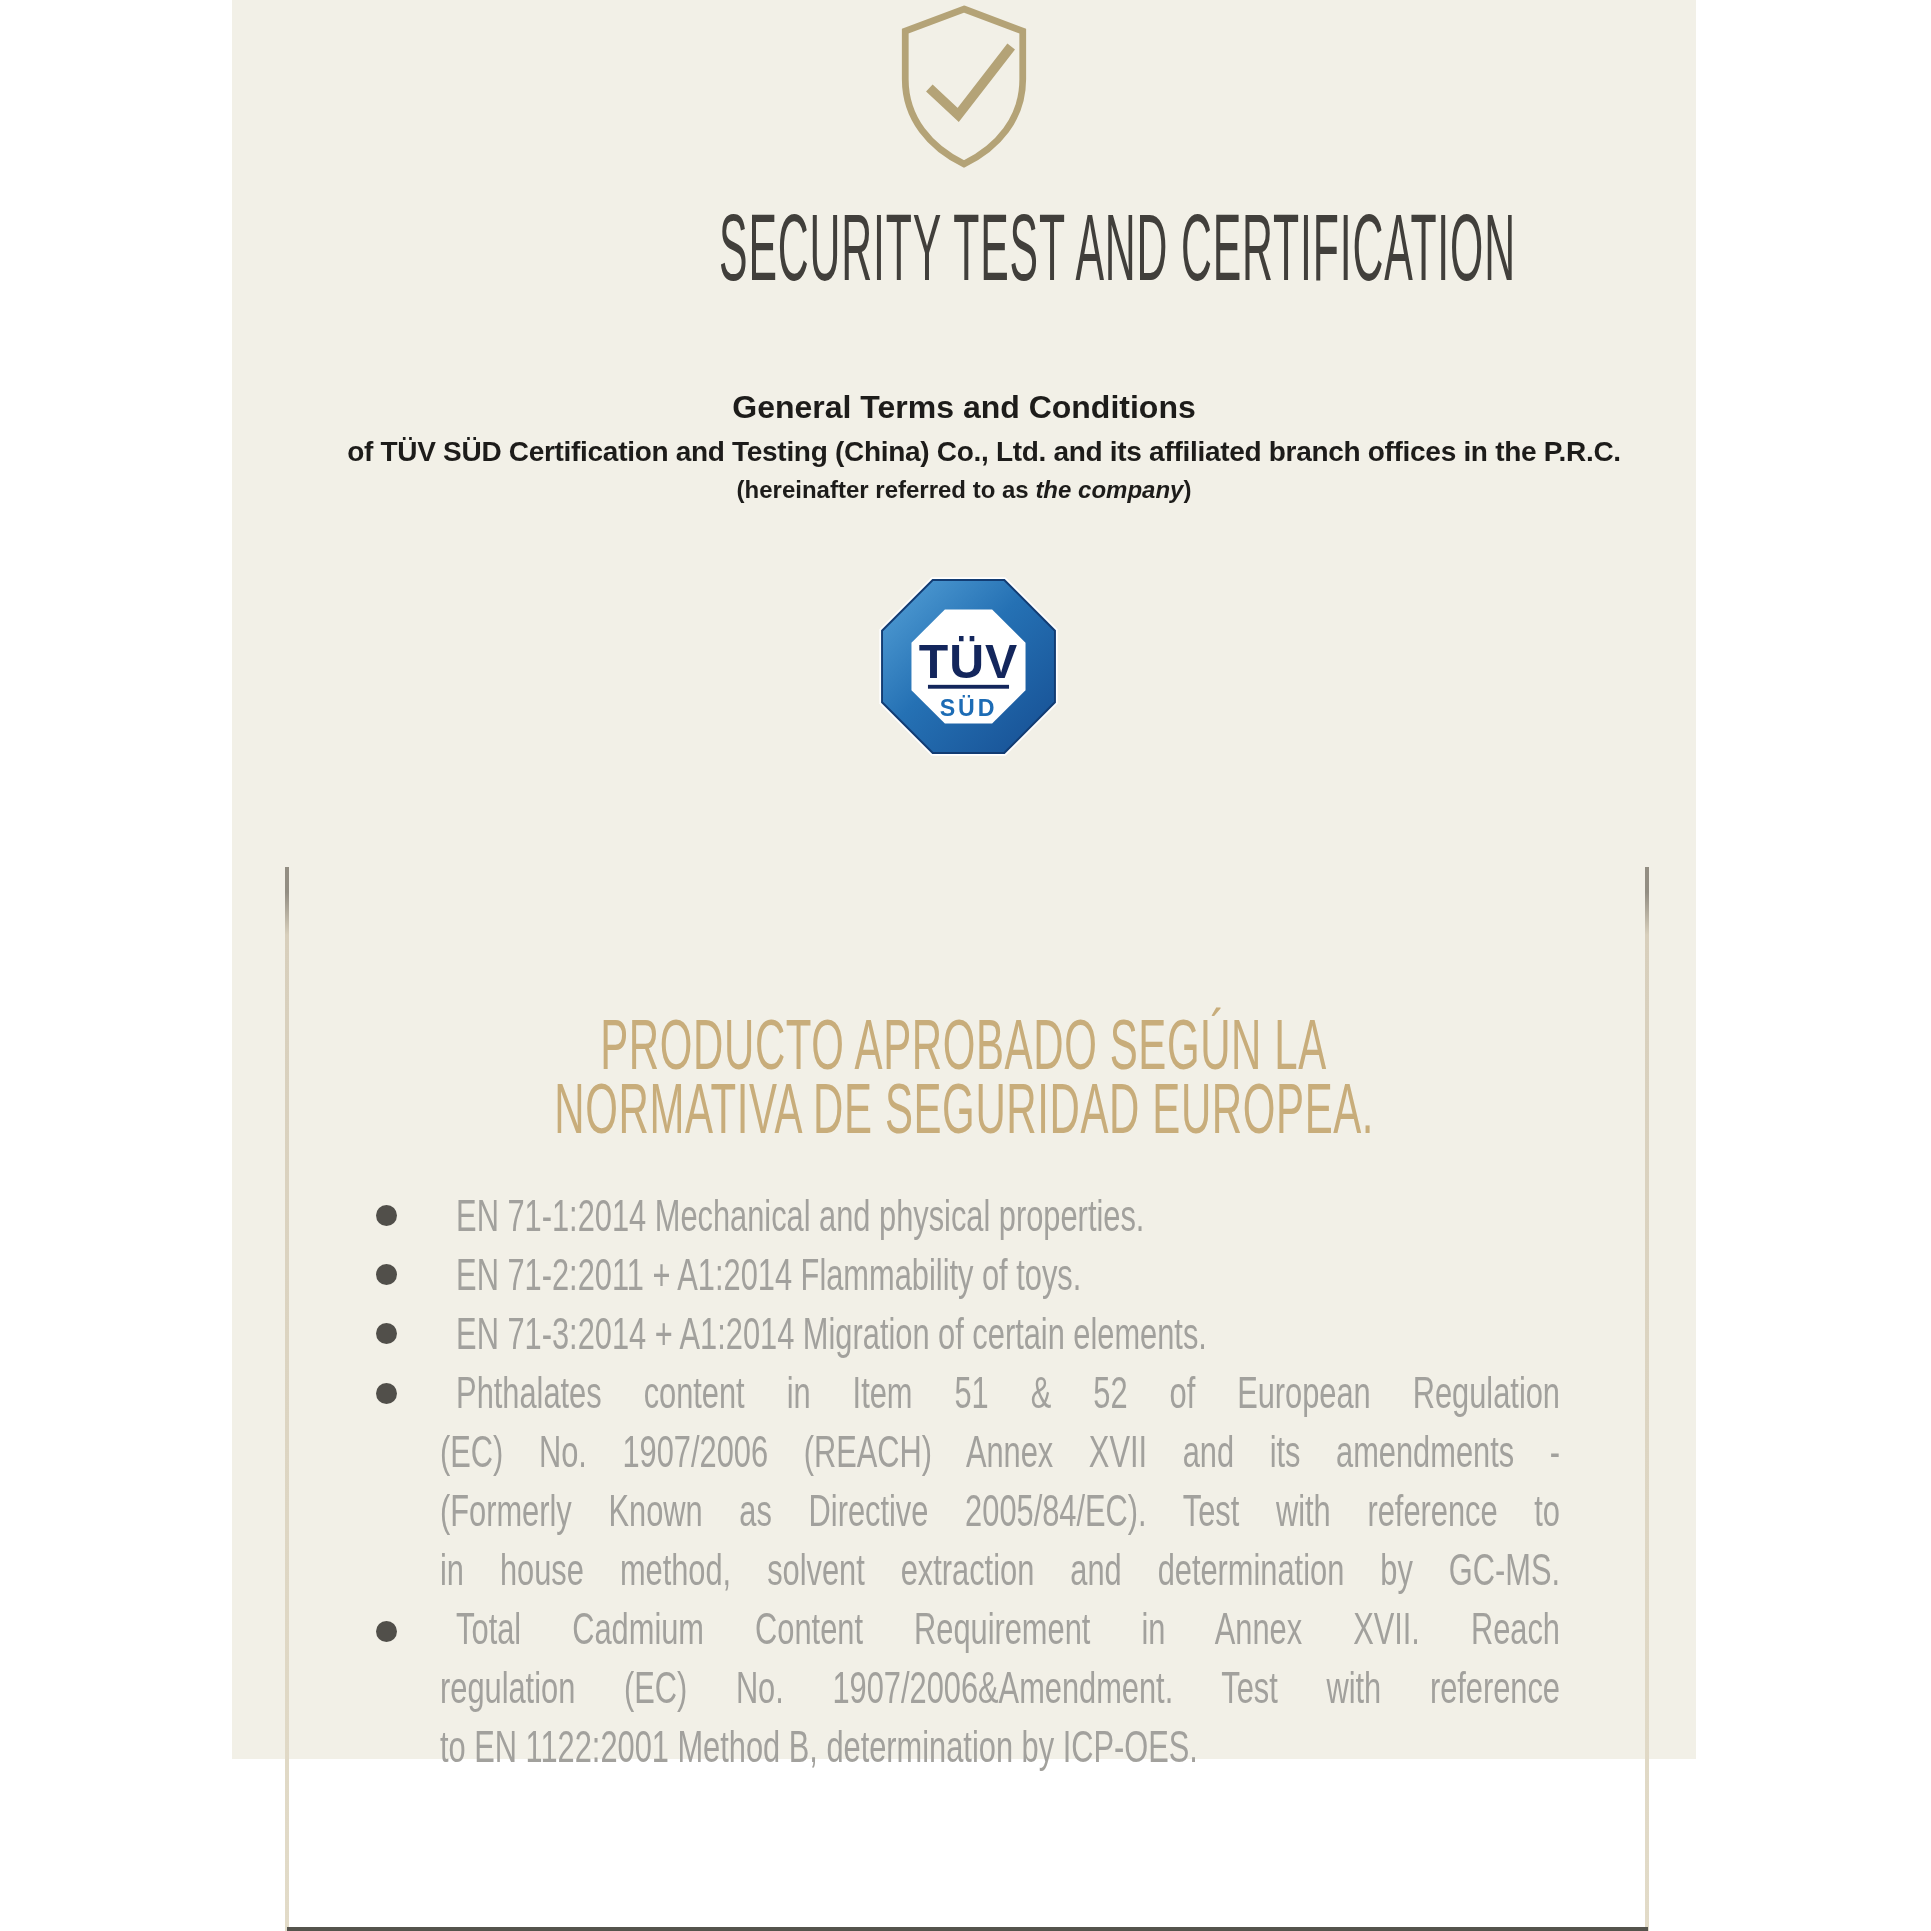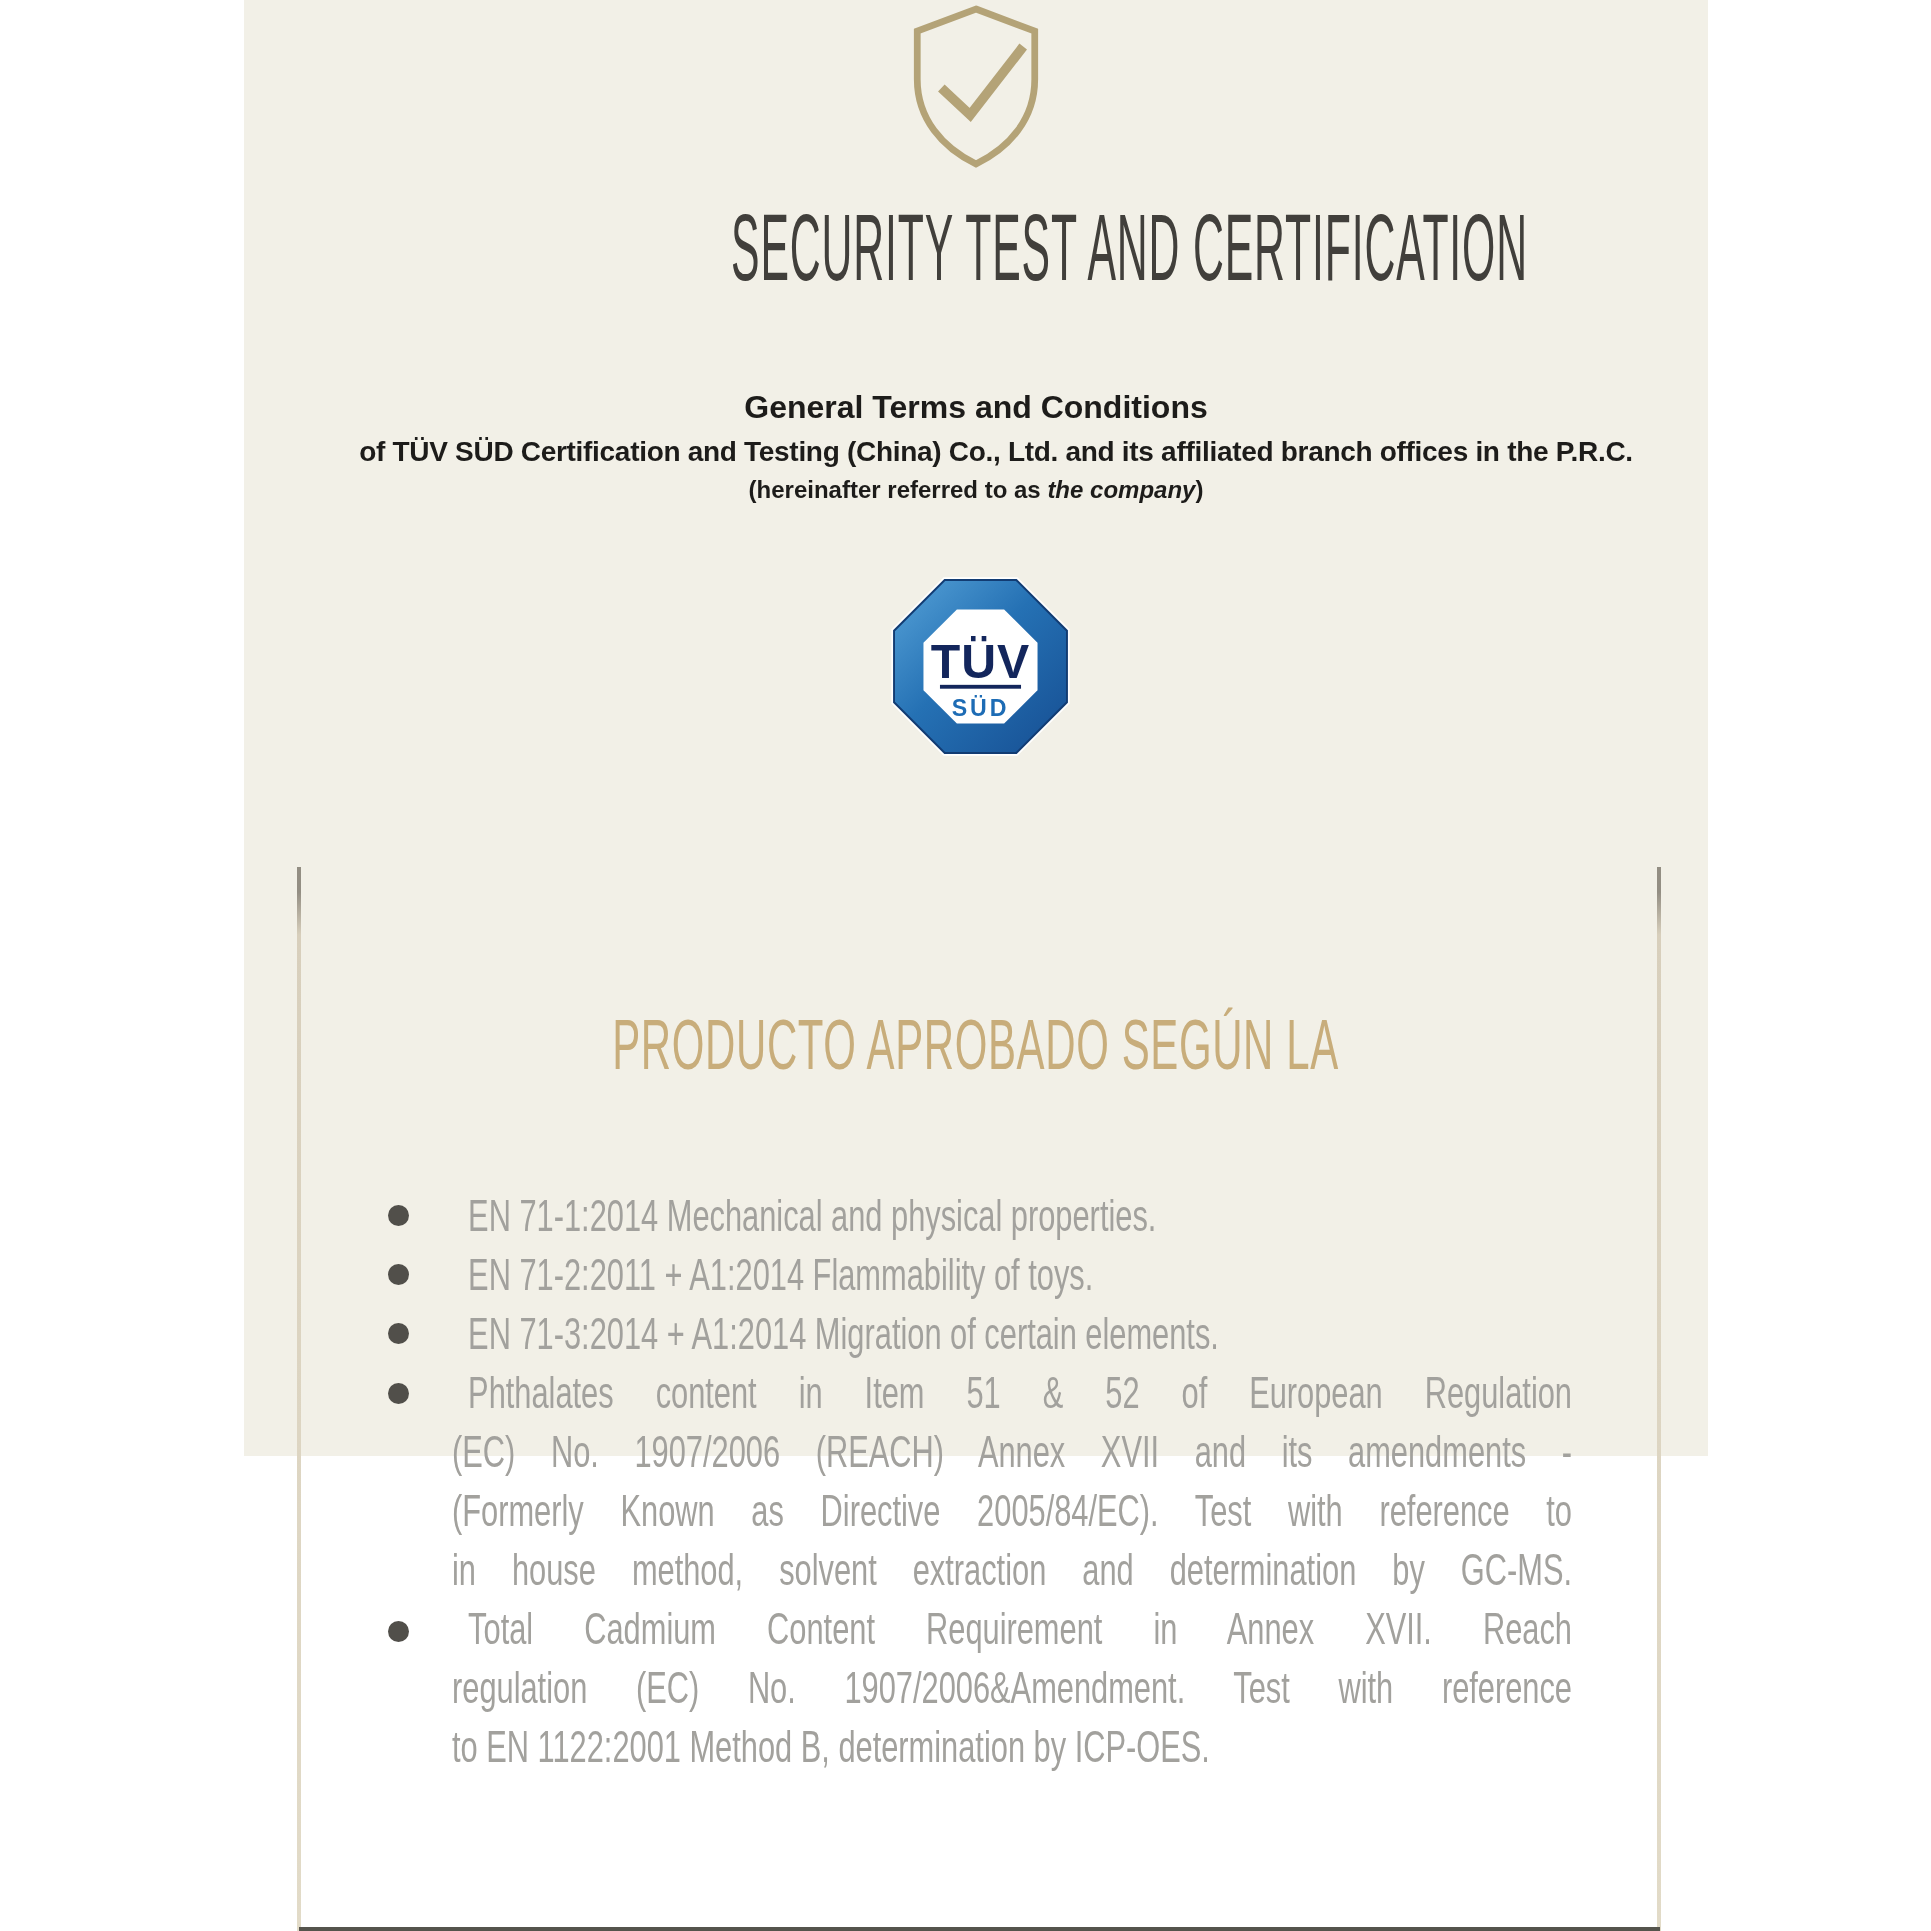--- a/index.html
+++ b/index.html
@@ -3,23 +3,22 @@
 <meta charset="utf-8">
 <style>
   * { box-sizing: border-box; }
   html,body { margin:0; padding:0; }
   body {
     width:1931px; height:1931px; position:relative; overflow:hidden;
     background:#ffffff;
     font-family:"Liberation Sans", sans-serif;
   }
   .sheet {
-    position:absolute; left:232px; top:0; width:1464px; height:1456px;
+    position:absolute; left:232px; top:0; width:1464px; height:1759px;
     background:#f2f0e7;
-    margin-left:12px;
   }
   .abs { position:absolute; }
   .ctr { left:0; width:100%; text-align:center; }
   .nowrap { white-space:nowrap; }
 
   
   .cond-title {
     display:inline-block; white-space:nowrap;
     transform:scaleX(0.45); transform-origin:50% 0;
     font-size:95px; line-height:97px; font-weight:normal;
@@ -114,20 +113,23 @@
   </div>
 
   <div class="abs ctr terms-note nowrap"><span>(hereinafter referred to as </span><span class="it">the company</span><span>)</span></div>
 
   <div class="abs vline left"></div>
   <div class="abs vline right"></div>
 
   <div class="abs ctr gold1">
     <span class="cond-gold">PRODUCTO APROBADO SEGÚN LA</span>
   </div>
+  <div class="abs ctr gold2">
+    <span class="cond-gold">NORMATIVA DE SEGURIDAD EUROPEA.</span>
+  </div>
 
   <div class="abs list-area">
     <div class="dot d0"></div>
     <div class="dot d1"></div>
     <div class="dot d2"></div>
     <div class="dot d3"></div>
     <div class="dot d4"></div>
     <div class="cond-list">
       <div class="line fl">EN 71-1:2014 Mechanical and physical properties.</div>
       <div class="line fl">EN 71-2:2011 + A1:2014 Flammability of toys.</div>

